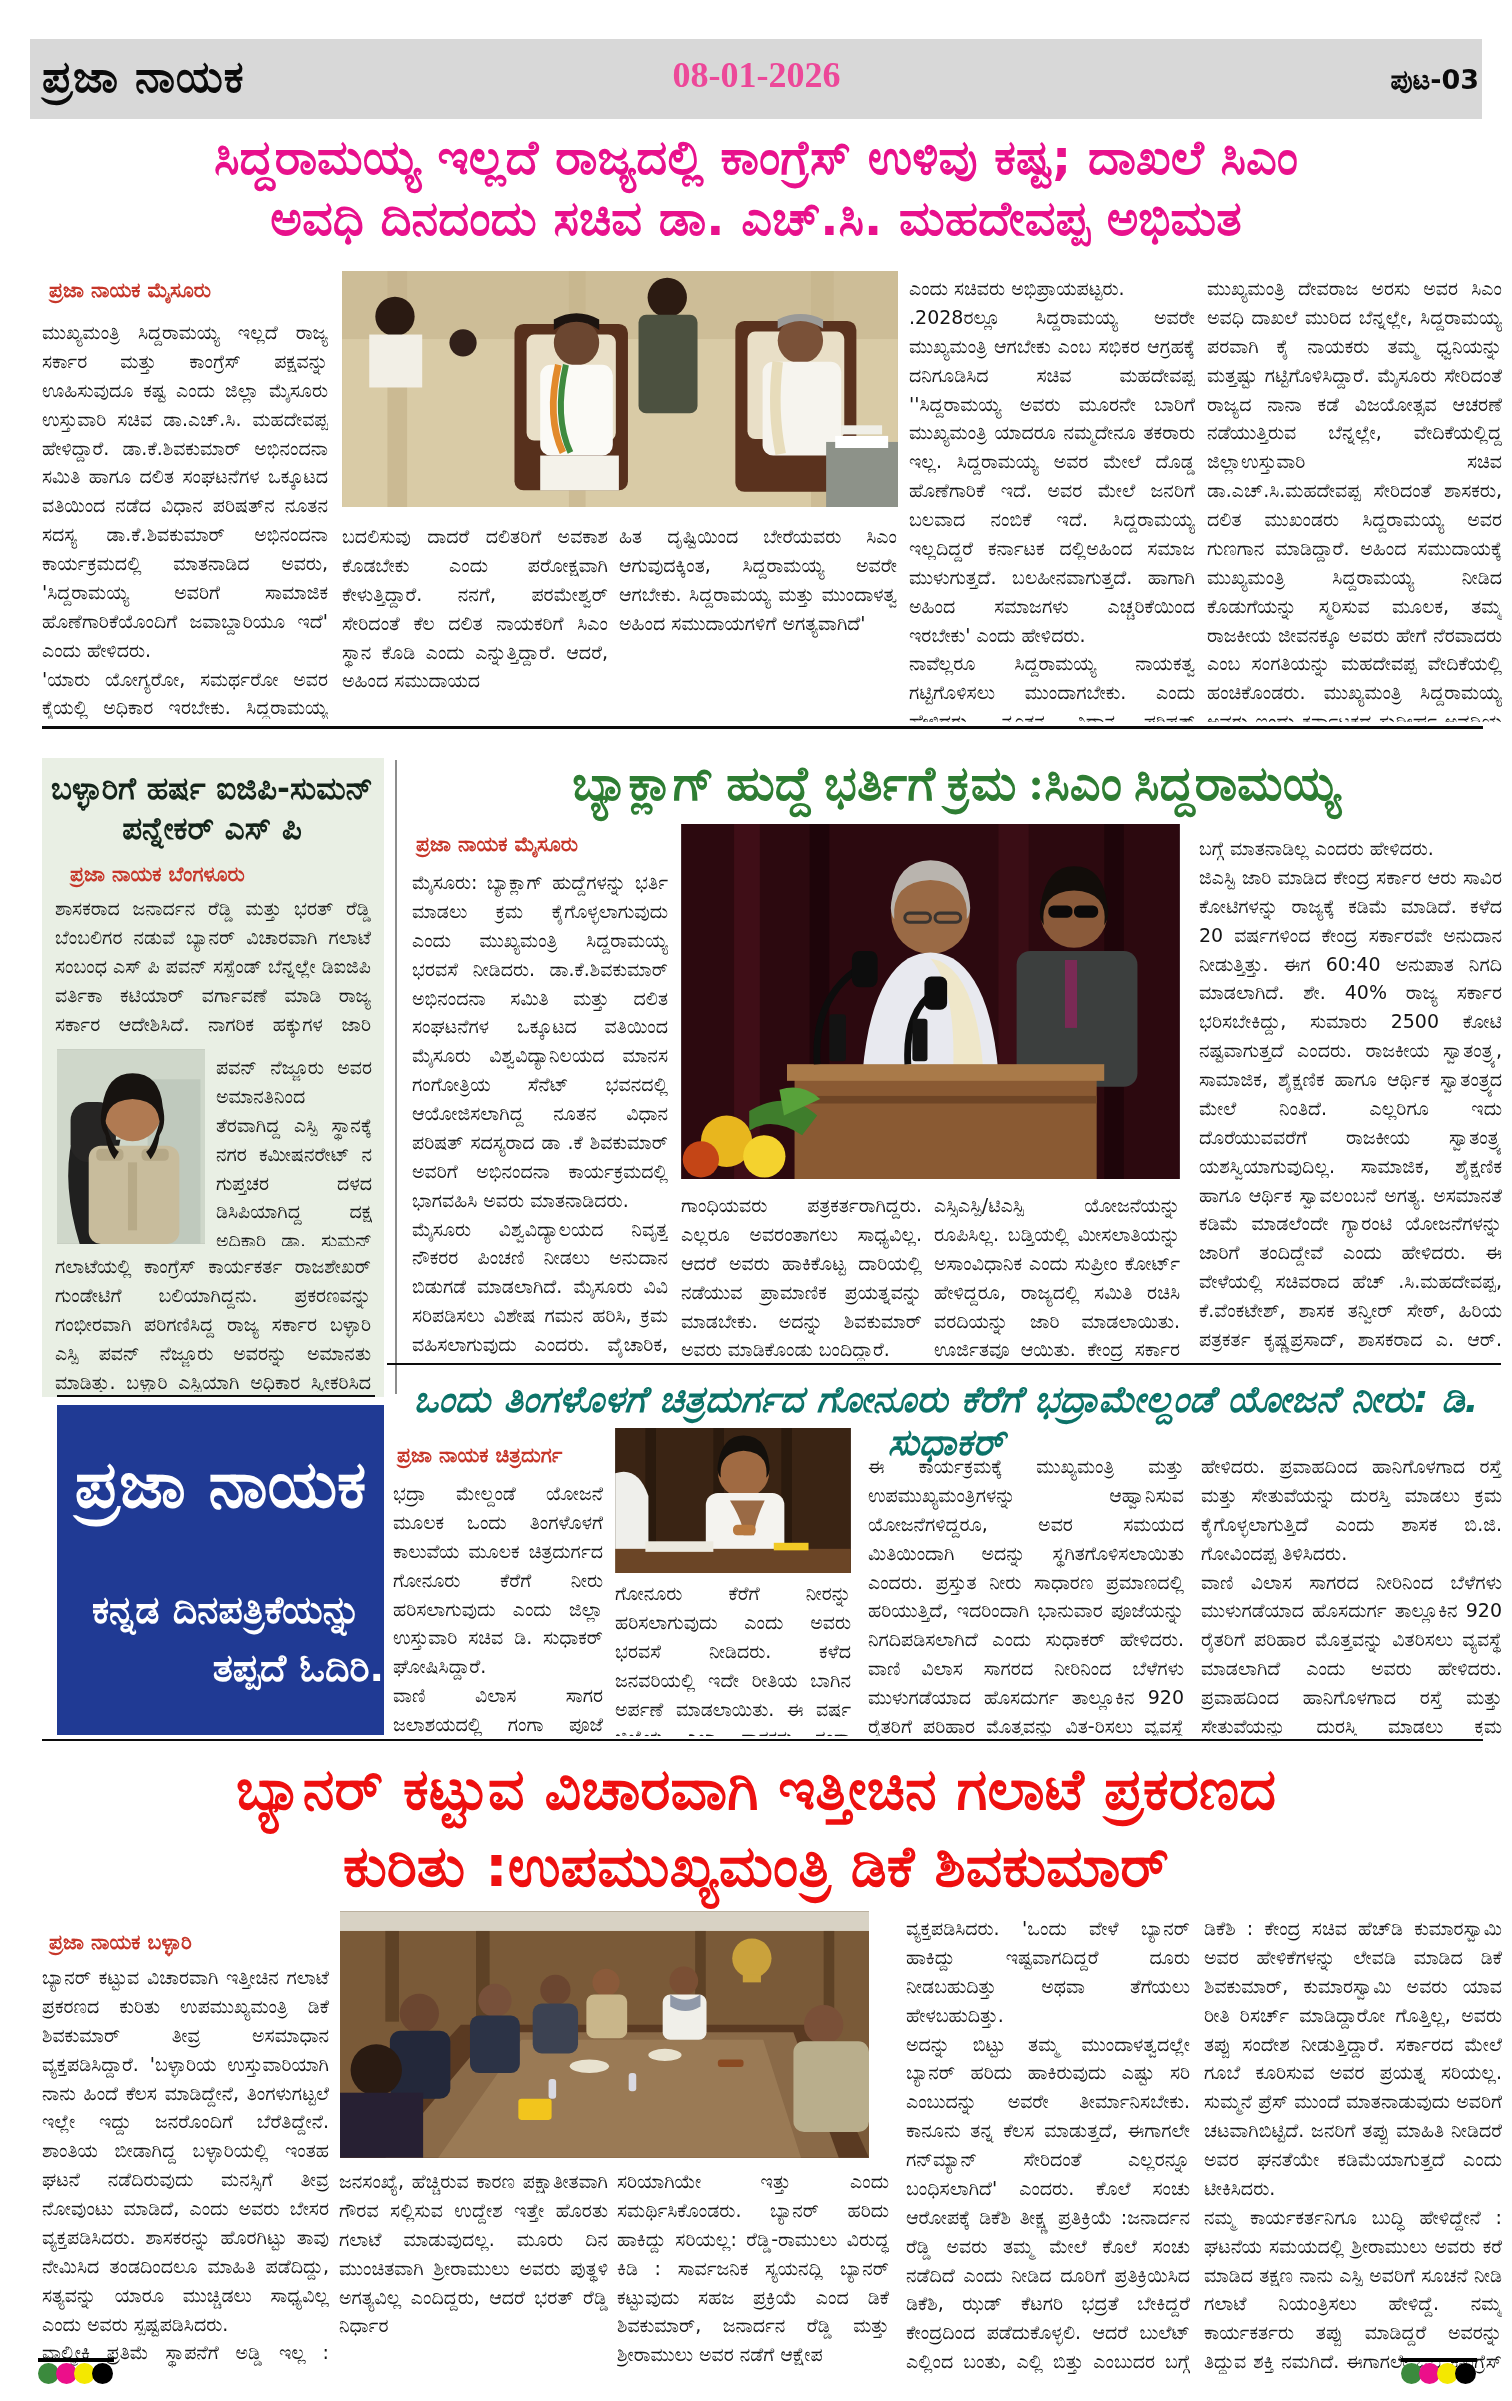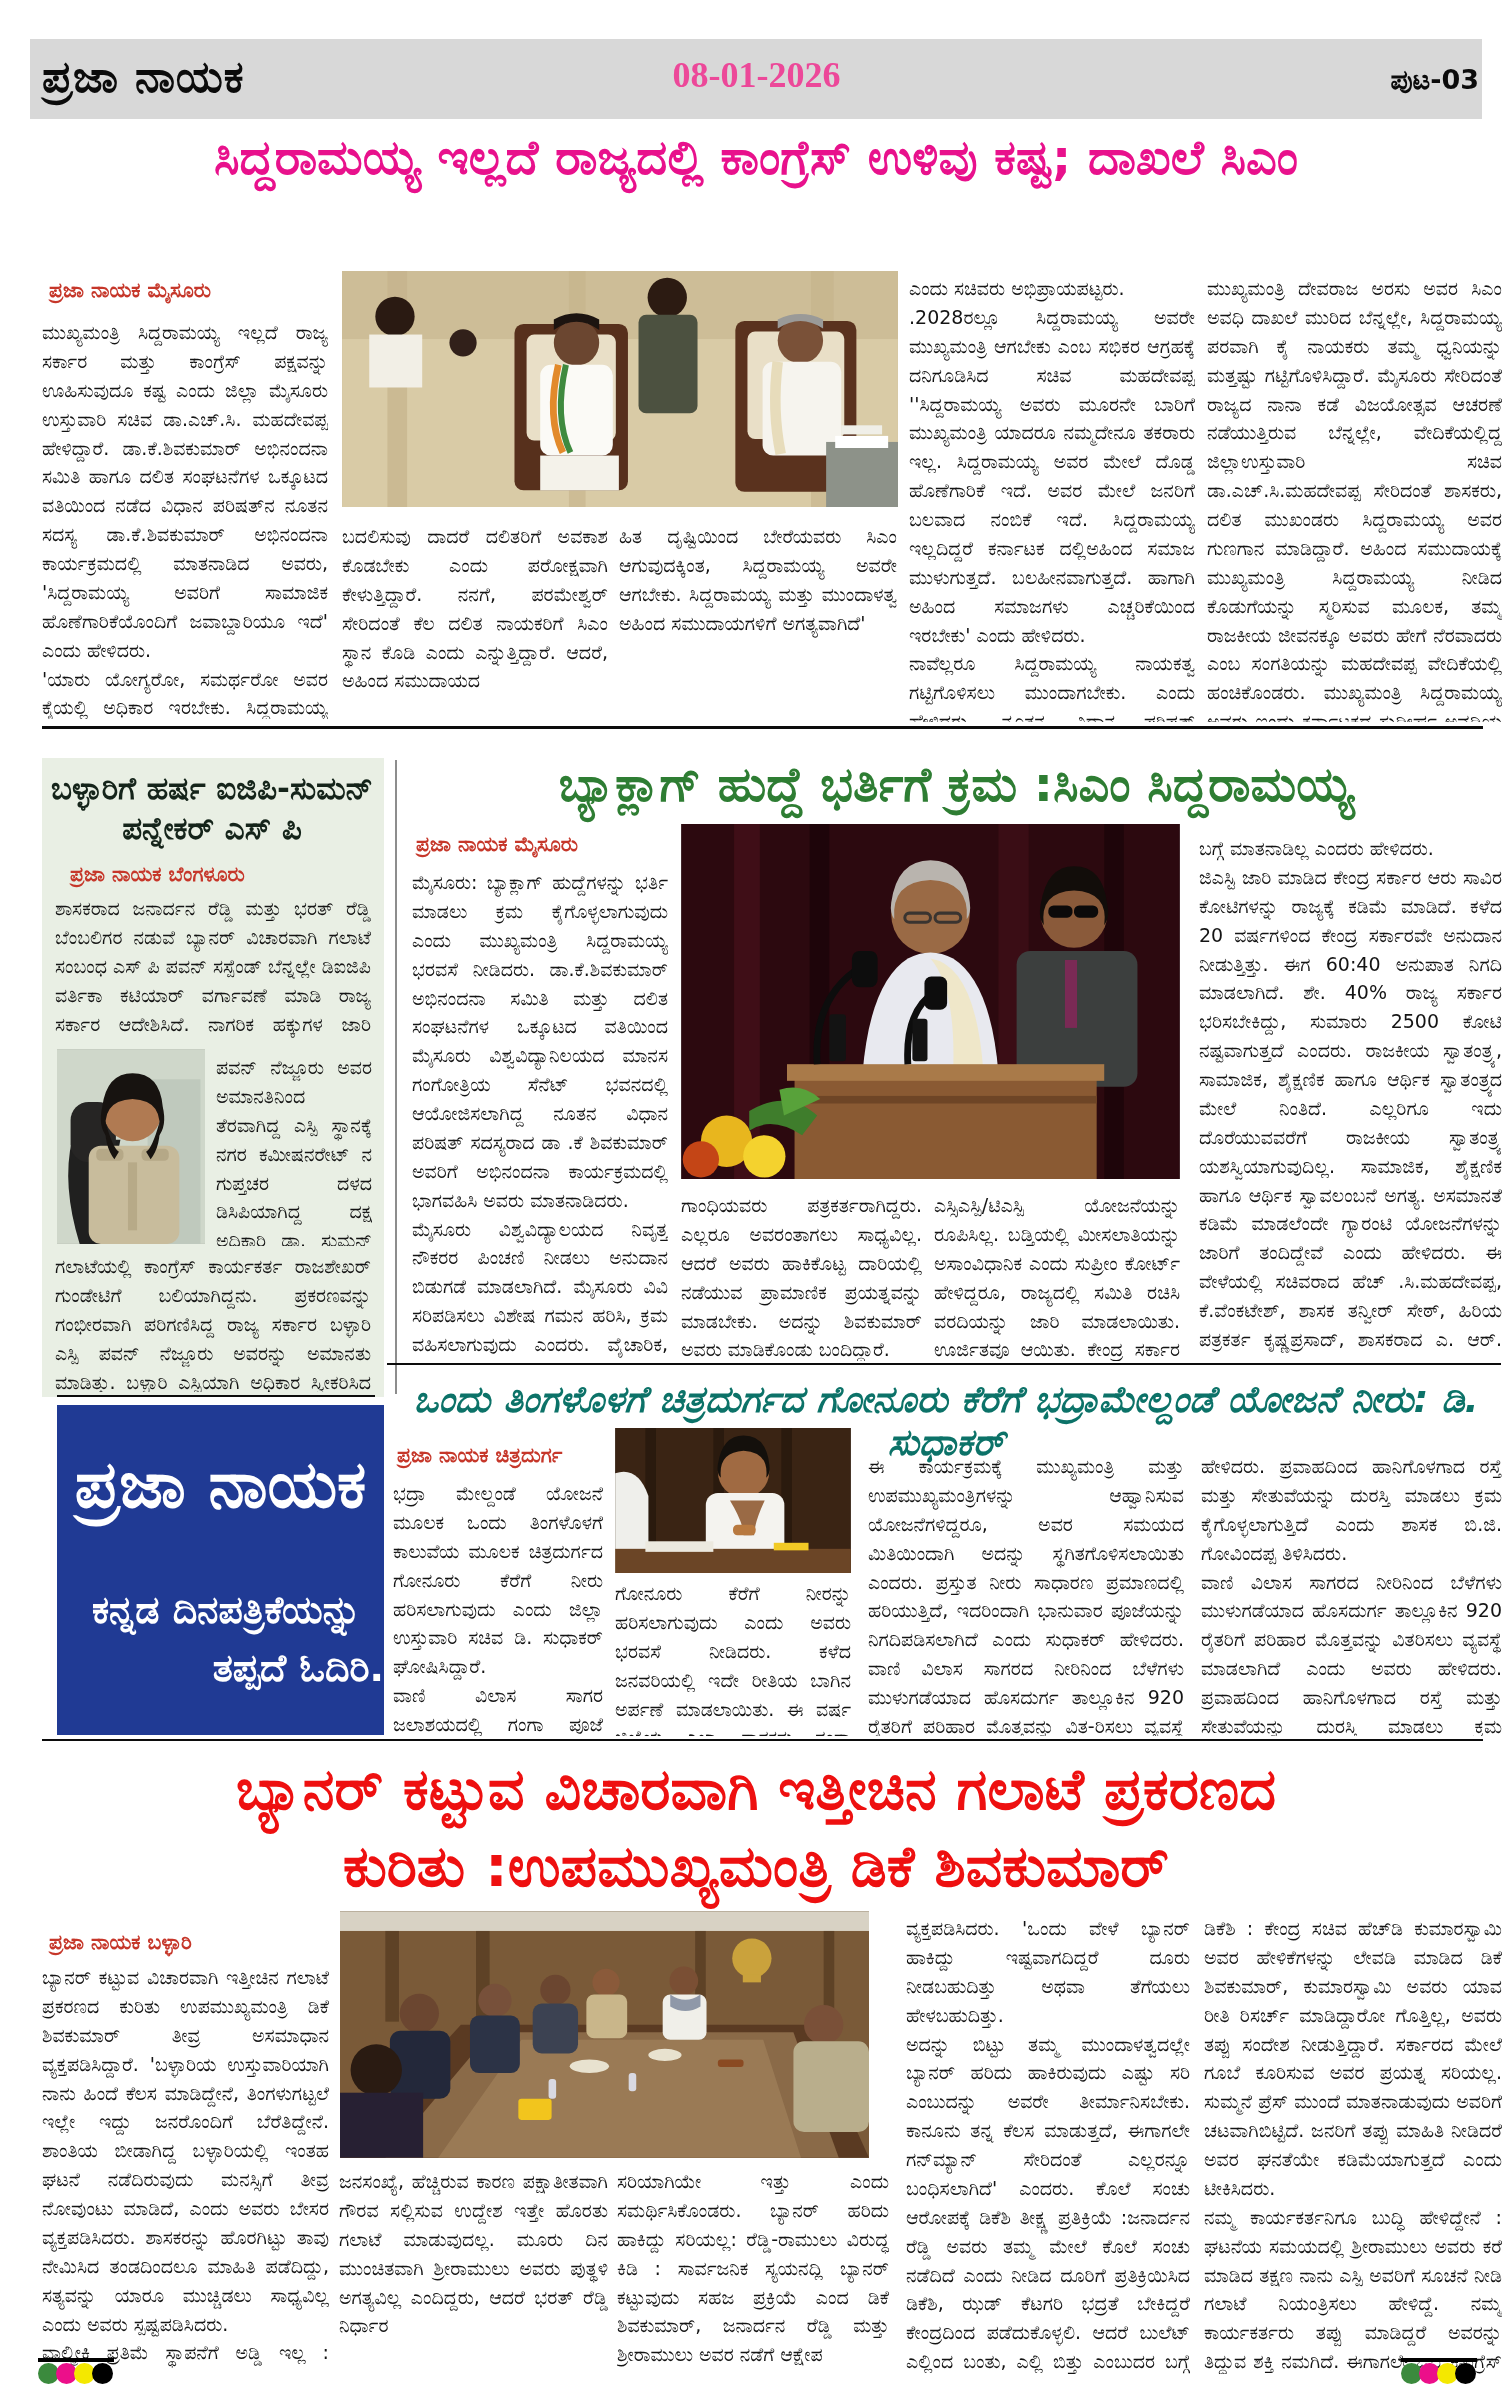--- a/index.html
+++ b/index.html
@@ -39,20 +39,21 @@
 
 <div class="page">
 
   <div class="abs header-bar"></div>
   <div class="abs masthead">ಪ್ರಜಾ ನಾಯಕ</div>
   <div class="abs edition-date">08-01-2026</div>
   <div class="abs page-label">ಪುಟ-03</div>
 
   <div class="abs lead-head">
     <div>ಸಿದ್ದರಾಮಯ್ಯ ಇಲ್ಲದೆ ರಾಜ್ಯದಲ್ಲಿ ಕಾಂಗ್ರೆಸ್ ಉಳಿವು ಕಷ್ಟ; ದಾಖಲೆ ಸಿಎಂ</div>
+    <div>ಅವಧಿ ದಿನದಂದು ಸಚಿವ ಡಾ. ಎಚ್.ಸಿ. ಮಹದೇವಪ್ಪ ಅಭಿಮತ</div>
   </div>
 
   <div class="abs byline" style="left:49px;top:278px;">ಪ್ರಜಾ ನಾಯಕ ಮೈಸೂರು</div>
   <div class="abs bodytext" style="left:42px;top:318px;width:286px;height:401px;overflow:hidden;">ಮುಖ್ಯಮಂತ್ರಿ ಸಿದ್ದರಾಮಯ್ಯ ಇಲ್ಲದೆ ರಾಜ್ಯ ಸರ್ಕಾರ ಮತ್ತು ಕಾಂಗ್ರೆಸ್ ಪಕ್ಷವನ್ನು ಊಹಿಸುವುದೂ ಕಷ್ಟ ಎಂದು ಜಿಲ್ಲಾ ಮೈಸೂರು ಉಸ್ತುವಾರಿ ಸಚಿವ ಡಾ.ಎಚ್.ಸಿ. ಮಹದೇವಪ್ಪ ಹೇಳಿದ್ದಾರೆ. ಡಾ.ಕೆ.ಶಿವಕುಮಾರ್ ಅಭಿನಂದನಾ ಸಮಿತಿ ಹಾಗೂ ದಲಿತ ಸಂಘಟನೆಗಳ ಒಕ್ಕೂಟದ ವತಿಯಿಂದ ನಡೆದ ವಿಧಾನ ಪರಿಷತ್‌ನ ನೂತನ ಸದಸ್ಯ ಡಾ.ಕೆ.ಶಿವಕುಮಾರ್ ಅಭಿನಂದನಾ ಕಾರ್ಯಕ್ರಮದಲ್ಲಿ ಮಾತನಾಡಿದ ಅವರು, 'ಸಿದ್ದರಾಮಯ್ಯ ಅವರಿಗೆ ಸಾಮಾಜಿಕ ಹೊಣೆಗಾರಿಕೆಯೊಂದಿಗೆ ಜವಾಬ್ದಾರಿಯೂ ಇದೆ' ಎಂದು ಹೇಳಿದರು.
 'ಯಾರು ಯೋಗ್ಯರೋ, ಸಮರ್ಥರೋ ಅವರ ಕೈಯಲ್ಲಿ ಅಧಿಕಾರ ಇರಬೇಕು. ಸಿದ್ದರಾಮಯ್ಯ ಅವರು ಇಲ್ಲದಿದ್ದರೆ ರಾಜ್ಯದಲ್ಲಿ ಸರ್ಕಾರ ನಡೆಸುವುದು ಕಷ್ಟವಾಗಲಿದೆ. ಹೀಗಾಗಿ ಸಿದ್ದರಾಮಯ್ಯ ಪೂರ್ಣಾವಧಿಯವರೆಗೆ ಸಿಎಂ ಆಗಿರಬೇಕು' ಎಂದು ಡಾ.ಎಚ್.ಸಿ. ಮಹದೇವಪ್ಪ ಹೇಳಿದರು. 'ಸಿದ್ದರಾಮಯ್ಯ ಅವರನ್ನು ಸಿಎಂ ಸ್ಥಾನದಿಂದ</div>
 
   <div class="abs photo" style="left:342px;top:271px;width:556px;height:236px;">
     <svg width="556" height="236" viewBox="0 0 735 312">
       <rect width="735" height="312" fill="#d9cba6"></rect>
       <rect x="0" y="0" width="735" height="90" fill="#cdbd97"></rect>
@@ -130,21 +131,21 @@
   <div class="abs rule" style="left:57px;top:1395px;width:318px;height:2.3px;"></div>
 
   <div class="abs promo-box" style="left:57px;top:1405px;width:327px;height:330px;">
     <div class="promo-title" style="margin-top:42px;">ಪ್ರಜಾ ನಾಯಕ</div>
     <div class="promo-line" style="margin-top:64px;">ಕನ್ನಡ ದಿನಪತ್ರಿಕೆಯನ್ನು</div>
     <div class="promo-line" style="margin-top:13px;text-align:right;">ತಪ್ಪದೆ ಓದಿರಿ.</div>
   </div>
 
   <div class="abs vrule" style="left:395px;top:760px;width:1.5px;height:634px;"></div>
 
-  <div class="abs green-head" style="left:412px;top:758px;width:1089px;">ಬ್ಯಾಕ್ಲಾಗ್ ಹುದ್ದೆ ಭರ್ತಿಗೆ ಕ್ರಮ :ಸಿಎಂ ಸಿದ್ದರಾಮಯ್ಯ</div>
+  <div class="abs green-head" style="left:412px;top:758px;width:1089px;font-family:Liberation Serif, serif;">ಬ್ಯಾಕ್ಲಾಗ್ ಹುದ್ದೆ ಭರ್ತಿಗೆ ಕ್ರಮ :ಸಿಎಂ ಸಿದ್ದರಾಮಯ್ಯ</div>
   <div class="abs byline" style="left:416px;top:832px;">ಪ್ರಜಾ ನಾಯಕ ಮೈಸೂರು</div>
   <div class="abs bodytext" style="left:412px;top:868px;width:256px;height:492px;overflow:hidden;">ಮೈಸೂರು: ಬ್ಯಾಕ್ಲಾಗ್ ಹುದ್ದೆಗಳನ್ನು ಭರ್ತಿ ಮಾಡಲು ಕ್ರಮ ಕೈಗೊಳ್ಳಲಾಗುವುದು ಎಂದು ಮುಖ್ಯಮಂತ್ರಿ ಸಿದ್ದರಾಮಯ್ಯ ಭರವಸೆ ನೀಡಿದರು. ಡಾ.ಕೆ.ಶಿವಕುಮಾರ್ ಅಭಿನಂದನಾ ಸಮಿತಿ ಮತ್ತು ದಲಿತ ಸಂಘಟನೆಗಳ ಒಕ್ಕೂಟದ ವತಿಯಿಂದ ಮೈಸೂರು ವಿಶ್ವವಿದ್ಯಾನಿಲಯದ ಮಾನಸ ಗಂಗೋತ್ರಿಯ ಸೆನೆಟ್ ಭವನದಲ್ಲಿ ಆಯೋಜಿಸಲಾಗಿದ್ದ ನೂತನ ವಿಧಾನ ಪರಿಷತ್ ಸದಸ್ಯರಾದ ಡಾ .ಕೆ ಶಿವಕುಮಾರ್ ಅವರಿಗೆ ಅಭಿನಂದನಾ ಕಾರ್ಯಕ್ರಮದಲ್ಲಿ ಭಾಗವಹಿಸಿ ಅವರು ಮಾತನಾಡಿದರು.
 ಮೈಸೂರು ವಿಶ್ವವಿದ್ಯಾಲಯದ ನಿವೃತ್ತ ನೌಕರರ ಪಿಂಚಣಿ ನೀಡಲು ಅನುದಾನ ಬಿಡುಗಡೆ ಮಾಡಲಾಗಿದೆ. ಮೈಸೂರು ವಿವಿ ಸರಿಪಡಿಸಲು ವಿಶೇಷ ಗಮನ ಹರಿಸಿ, ಕ್ರಮ ವಹಿಸಲಾಗುವುದು ಎಂದರು. ವೈಚಾರಿಕ, ವೈಜ್ಞಾನಿಕ ಶಿಕ್ಷಣ ಸಿಗದೇ ಹೋದರೆ ಸಮಾಜವನ್ನು ಅರ್ಥ ಮಾಡಿಕೊಳ್ಳಲು ಸಾಧ್ಯವಿಲ್ಲ. ಸಮಾಜದಲ್ಲಿರುವ ಕಂದಾಚಾರ ಹಾಗೂ ಮೌಢ್ಯಗಳಿಗೆ ದಾಸರಾಗುತ್ತೇವೆ. ಶತಶತಮಾನಗಳಿಂದ ಅಸ್ಪೃಶ್ಯತೆ ಹಾಗೂ ಜಾತಿಯ ಕಾರಣಗಳಿಂದ ಗುಲಾಮಗಿರಿಯ ಮನಸ್ಥಿತಿ ನಮ್ಮಲ್ಲಿ ಮನೆ ಮಾಡಿದೆ, ಇದನ್ನು ಕಿತ್ತೊಗೆಯಬೇಕು ಎಂದು ಹೇಳಿದರು. ದಲಿತರು ಪತ್ರಕರ್ತರಾಗುವುದು ಬಹಳ ಅಪರೂಪ. ಬಾಬಾ ಸಾಹೇಬ್ ಅಂಬೇಡ್ಕರ್, ಮಹಾತ್ಮ</div>
 
   <div class="abs photo" style="left:681px;top:824px;width:499px;height:355px;">
     <svg width="499" height="355" viewBox="0 0 660 470">
       <rect width="660" height="470" fill="#2c090f"></rect>
       <rect x="70" y="0" width="34" height="470" fill="#451019" opacity="0.8"></rect>
       <rect x="170" y="0" width="26" height="470" fill="#1c0509" opacity="0.8"></rect>
       <rect x="420" y="0" width="40" height="470" fill="#451019" opacity="0.6"></rect>

